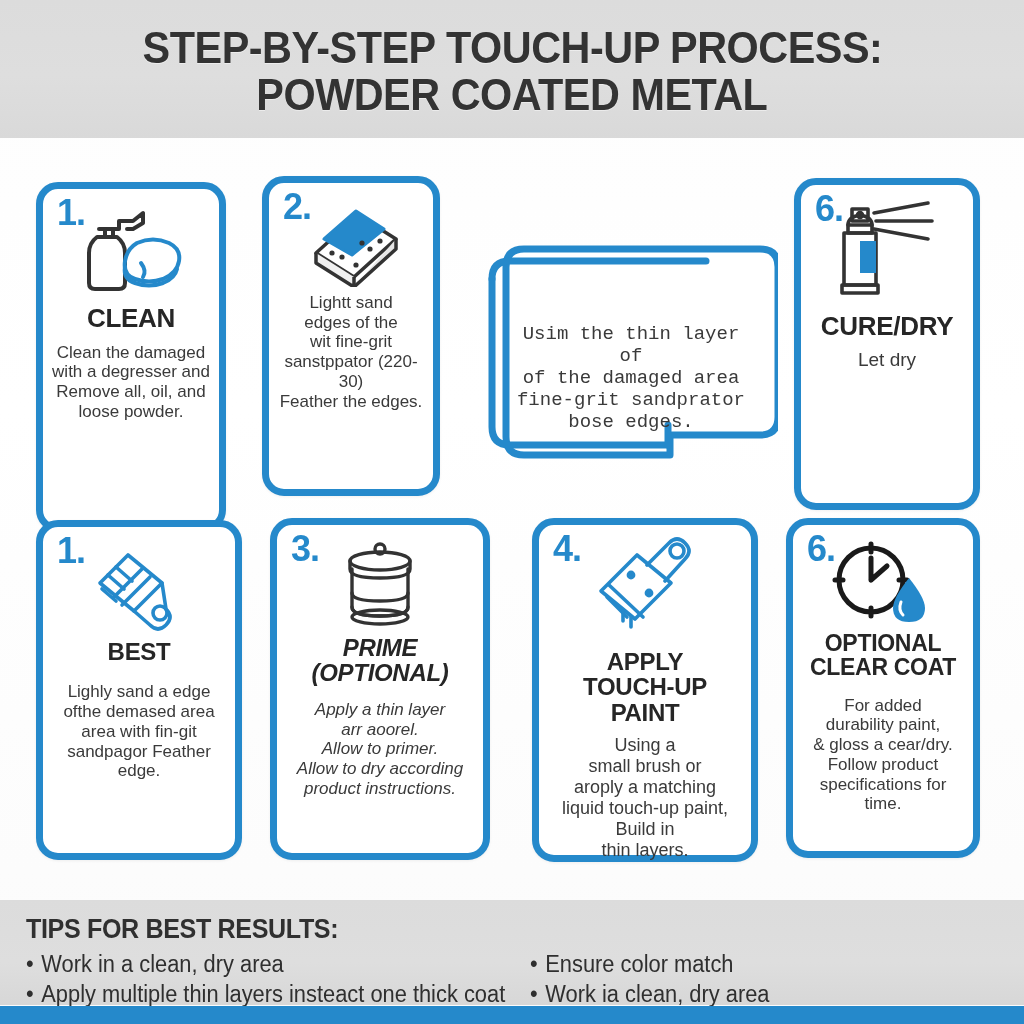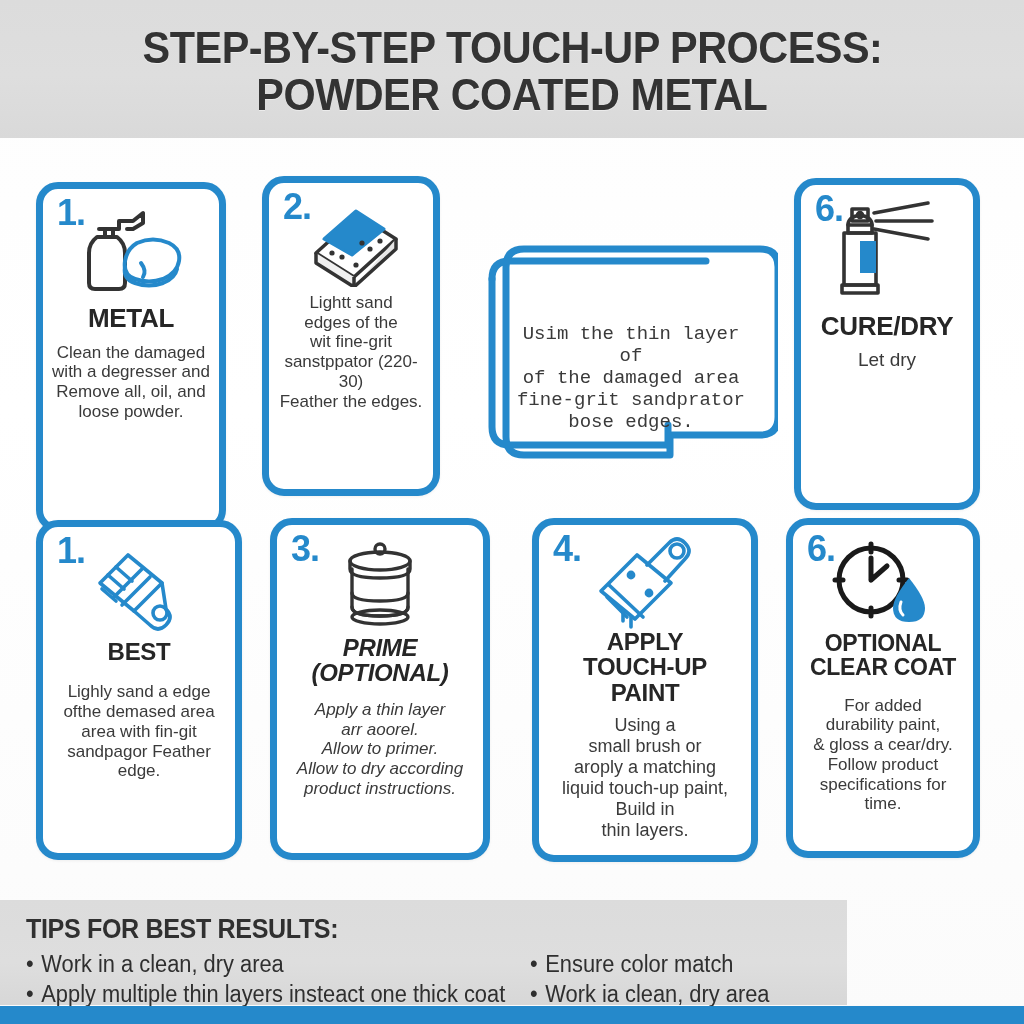--- a/index.html
+++ b/index.html
@@ -115,21 +115,21 @@
   #c5 .card-inner { top: 112px; }
   #c5 .title { font-size: 24px; }
   #c5 .body-txt { font-size: 17px; margin-top: 18px; }
 
   #c6 .icon-wrap { top: 12px; height: 96px; }
   #c6 .card-inner { top: 110px; font-style: italic; }
   #c6 .title { font-size: 24px; }
   #c6 .body-txt { font-size: 17px; margin-top: 14px; }
 
   #c7 .icon-wrap { top: 10px; height: 100px; }
-  #c7 .card-inner { top: 104px; }
+  #c7 .card-inner { top: 124px; }
   #c7 .title { font-size: 24px; }
   #c7 .body-txt { font-size: 18px; margin-top: 10px; }
 
   #c8 .icon-wrap { top: 12px; height: 92px; }
   #c8 .card-inner { top: 106px; }
   #c8 .title { font-size: 23px; }
   #c8 .body-txt { font-size: 17px; margin-top: 16px; }
 
   
   #c3 {
@@ -142,21 +142,21 @@
     position: absolute;
     left: 14px; right: 14px;
     top: 104px;
   }
   #c3 .body-txt { font-size: 19px; }
 
   
   .tips {
     position: absolute;
     left: 0; top: 900px;
-    width: 847px; height: 105px;
+    width: 1024px; height: 105px;
     background: linear-gradient(180deg,#dcdcdc 0%, #dedede 60%, #d7d7d7 100%);
     padding: 14px 0 0 26px;
   }
   .tips-title {
     font-family: "Liberation Sans Narrow","Liberation Sans", sans-serif;
     font-weight: 700;
     font-size: 27px;
     color: #303030;
     letter-spacing: -0.4px;
     transform: scaleX(0.93);
@@ -206,21 +206,21 @@
             <path d="M22 32 q-8 6 -8 16 v30 q0 6 6 6 h24 q6 0 6 -6 v-30 q0 -10 -8 -16 z"></path>
           </g>
           <g fill="none" stroke="#2589CB" stroke-width="4" stroke-linejoin="round" stroke-linecap="round">
             <path d="M62 38 q-10 6 -12 18 q-2 14 10 18 q14 5 28 0 q14 -6 16 -18 q2 -12 -10 -18 q-16 -7 -32 0 z"></path>
             <path d="M50 62 q-2 12 10 16 q14 5 28 0 q12 -5 14 -14"></path>
             <path d="M66 58 q6 8 2 14"></path>
           </g>
         </svg>
       </div>
       <div class="card-inner">
-        <div class="title">METAL</div>
+        <div class="title">CLEAN</div>
         <div class="body-txt">Clean the damaged<br>with a degresser and<br>Remove all, oil, and<br>loose powder.</div>
       </div>
     </div>
 
     <div class="card" id="c2">
       <div class="num">2.</div>
       <div class="icon-wrap">
         <svg width="118" height="92" viewBox="0 0 118 92">
           <g stroke="#333" stroke-width="3.5" stroke-linejoin="round" fill="#fff">
             <path d="M24 58 L66 20 L104 44 L62 82 Z"></path>

